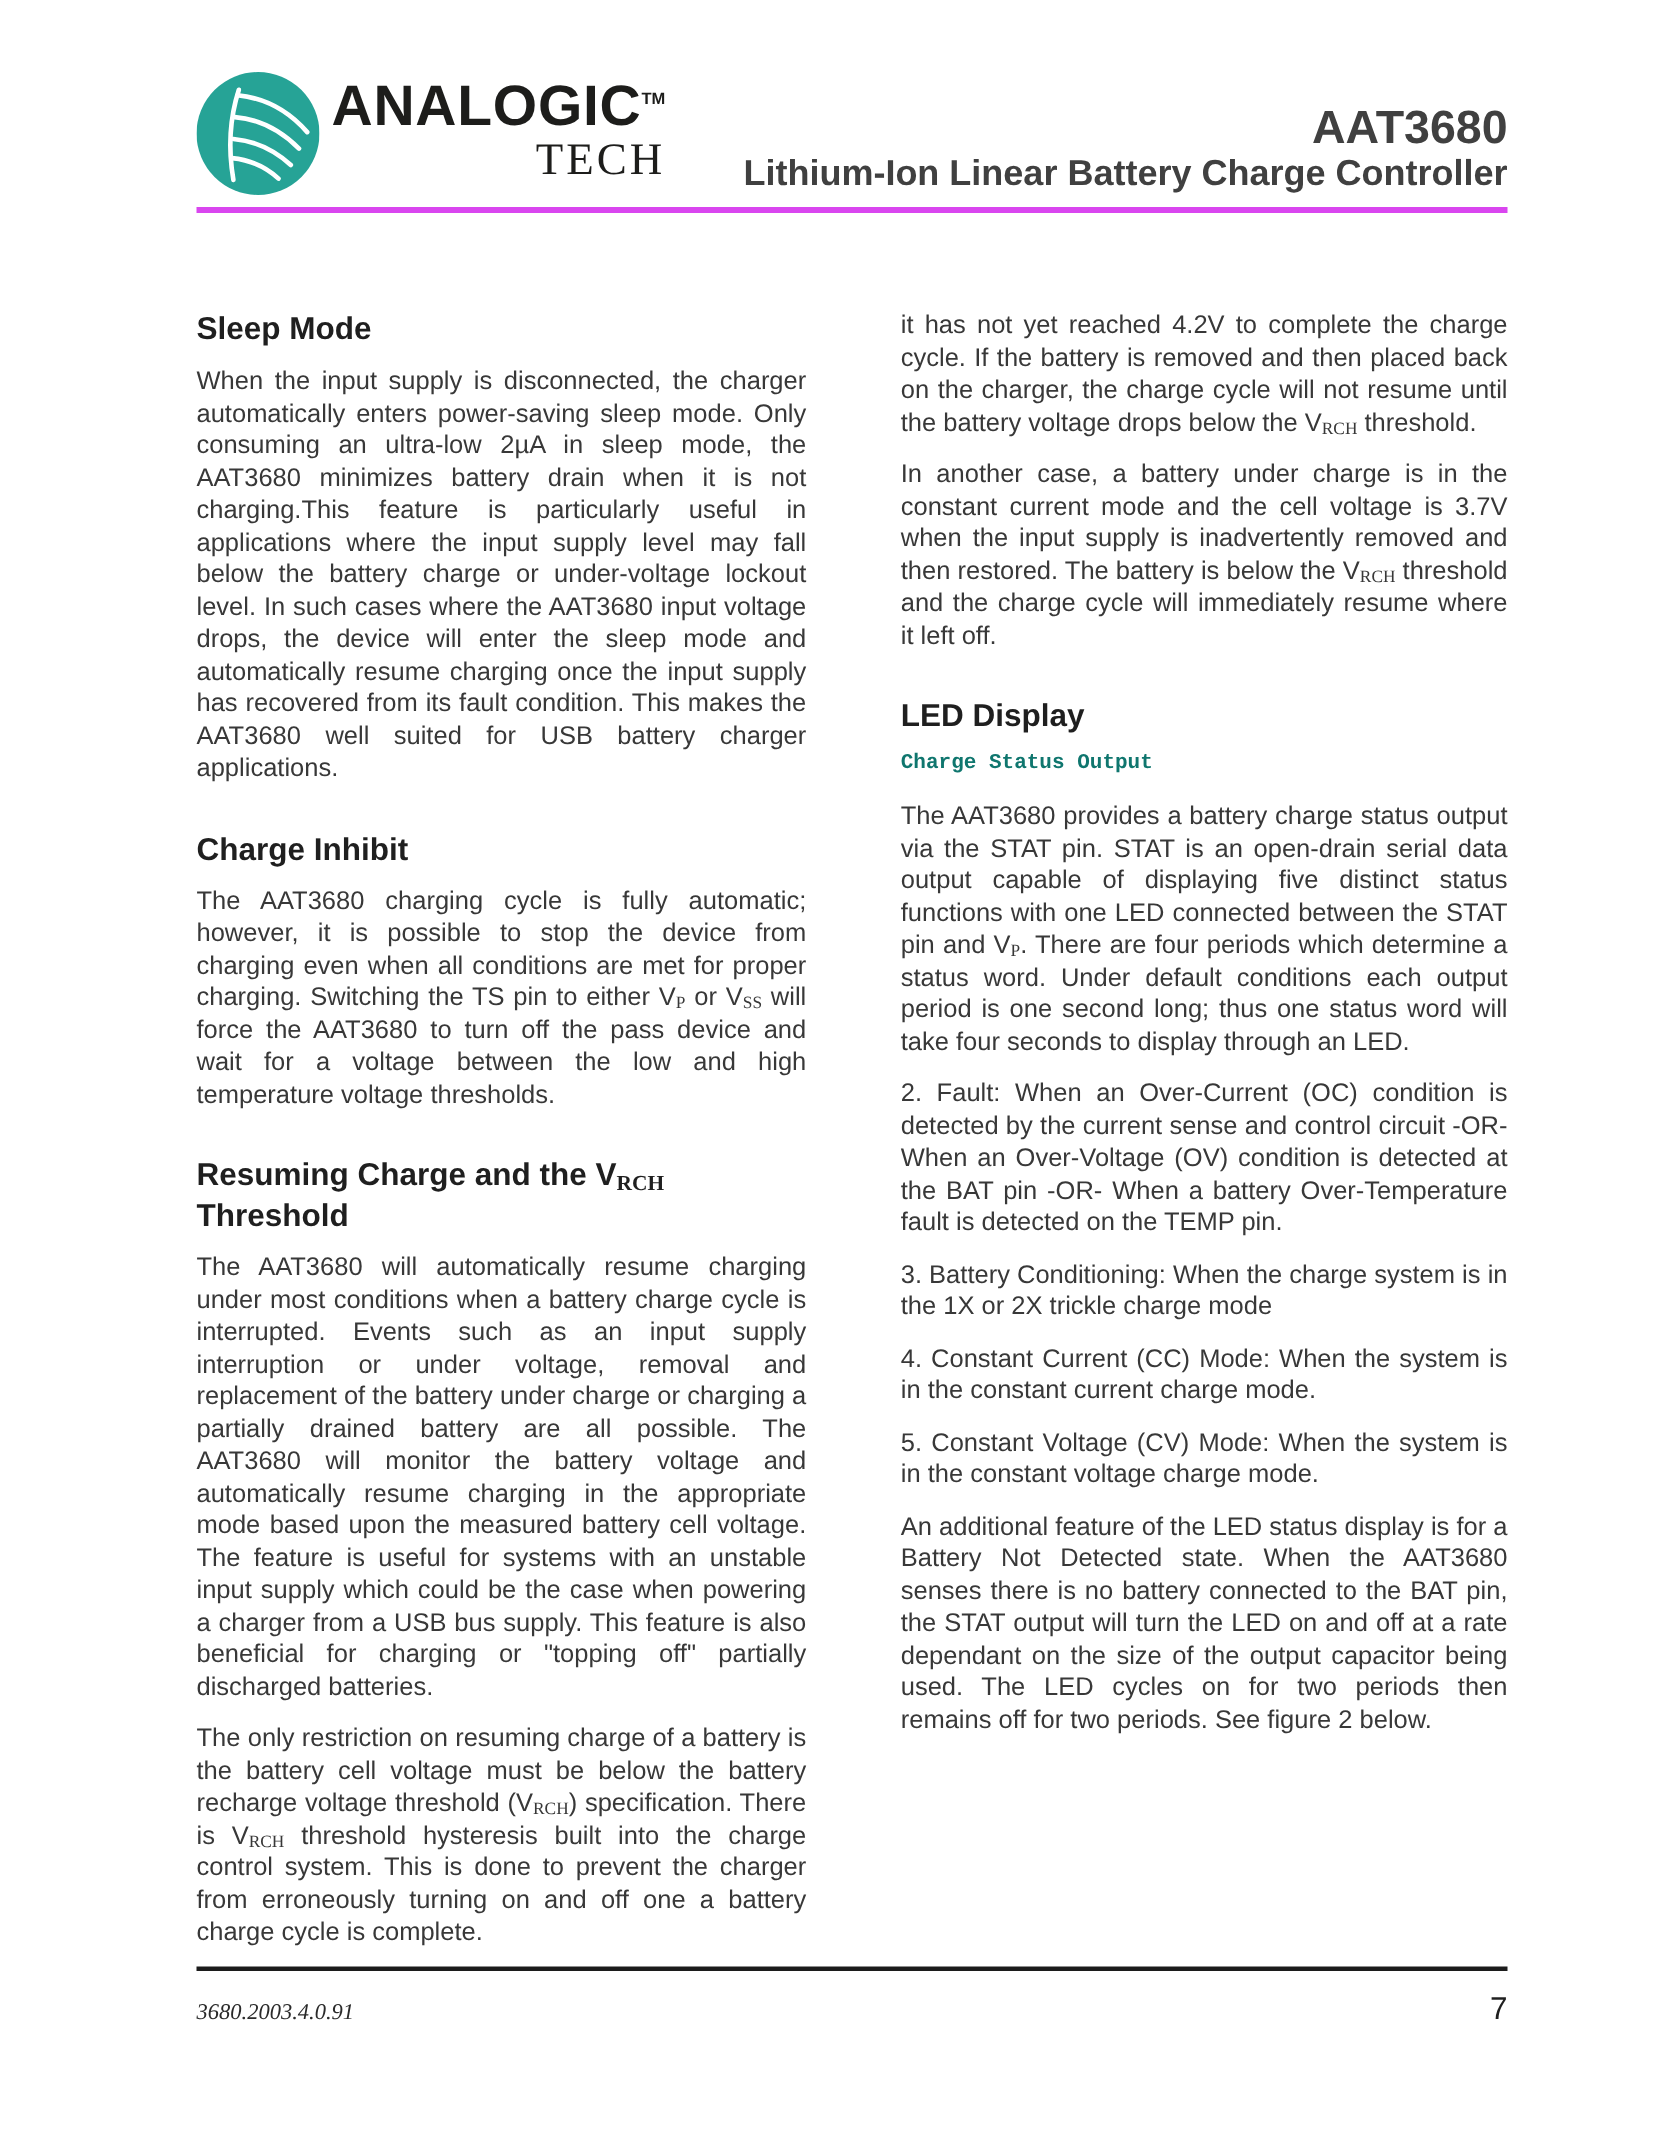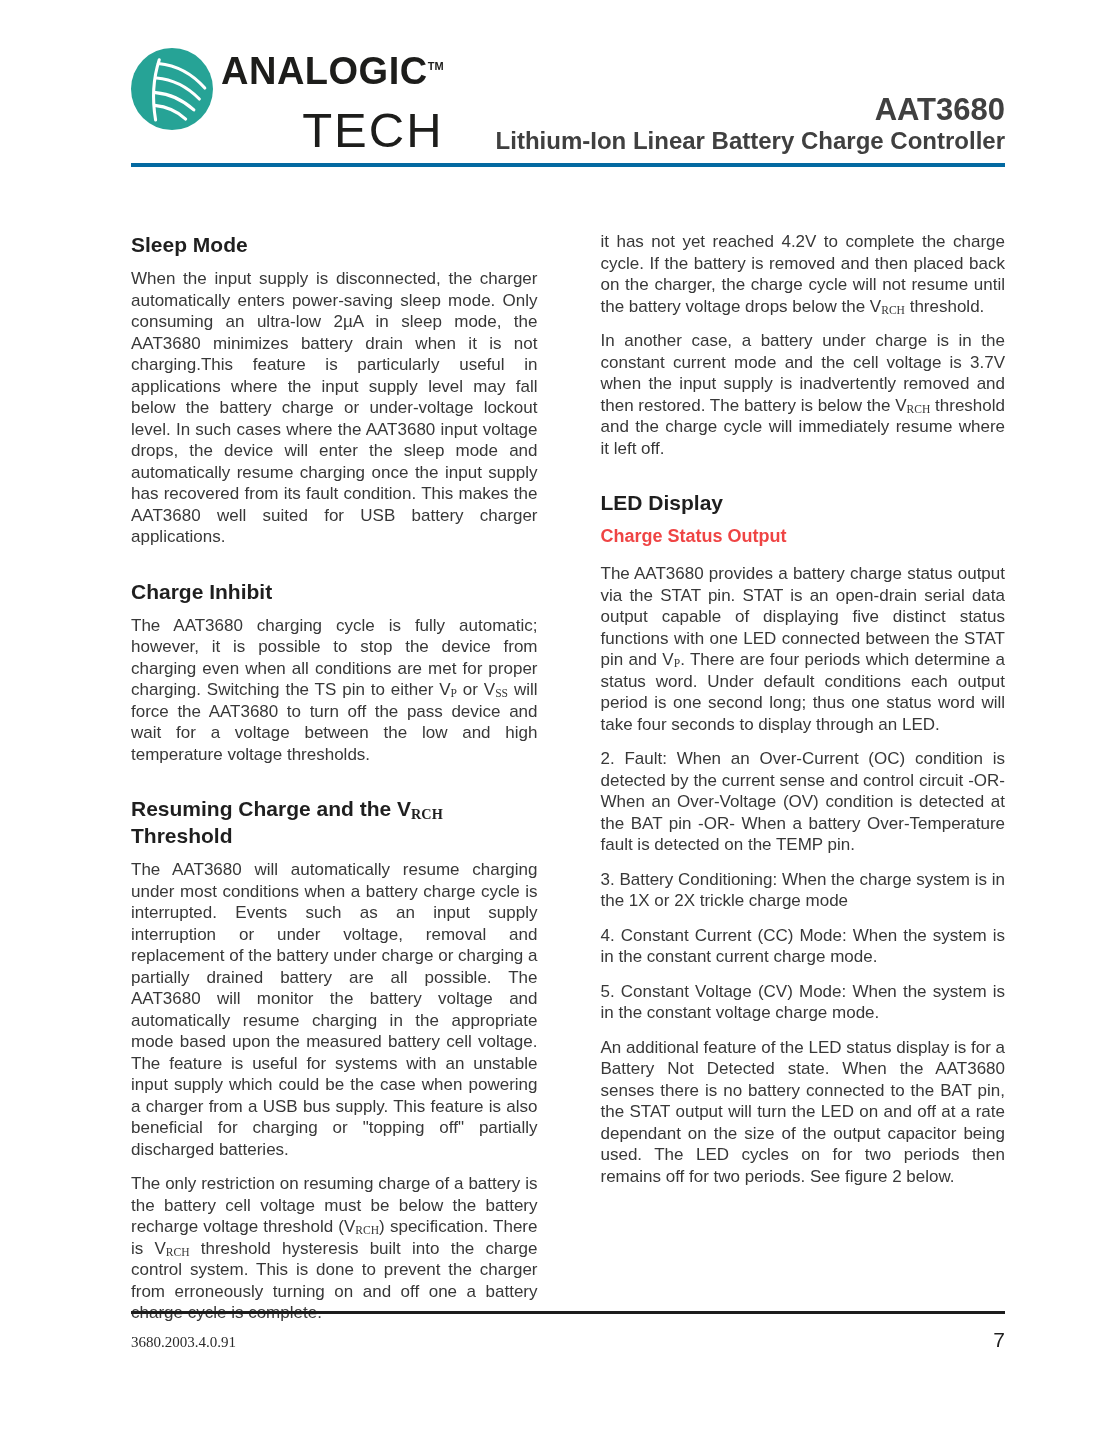--- a/index.html
+++ b/index.html
@@ -20,21 +20,21 @@
     left: 131px;
     right: 100px;
     top: 0;
   }
   
   .header {
     display: flex;
     justify-content: space-between;
     align-items: flex-end;
     padding-top: 48px;
-    border-bottom: 4px solid #0369a1;
+    border-bottom: 4px solid #d946ef;
     padding-bottom: 8px;
   }
   .brand {
     display: flex;
     align-items: flex-start;
     gap: 8px;
   }
   .leaf-logo {
     width: 82px;
     height: 82px;
@@ -51,25 +51,26 @@
     letter-spacing: 0.5px;
     white-space: nowrap;
   }
   .wordmark .tm {
     font-size: 11px;
     font-weight: bold;
     vertical-align: super;
     letter-spacing: 0;
   }
   .wordmark .bottom {
-    font-size: 49px;
+    font-size: 30px;
     font-weight: 400;
     letter-spacing: 2px;
     text-align: right;
-    margin-top: 16px;
+    margin-top: 2px;
+    font-family: Liberation Serif, serif;
   }
   .titles {
     text-align: right;
     color: #404040;
     line-height: 1.15;
   }
   .part-number {
     font-size: 31px;
     font-weight: bold;
   }
@@ -100,24 +101,25 @@
     font-size: 21px;
     line-height: 27px;
     font-weight: bold;
     color: #1f1f1f;
     margin: 30px 0 10px 0;
   }
   h2.sec.first {
     margin-top: 0;
   }
   h3.subsec {
-    font-size: 18px;
-    font-weight: bold;
-    color: #ef4444;
+    font-size: 14px;
+    font-weight: bold;
+    color: #0f766e;
     margin: 2px 0 16px 0;
+    font-family: Liberation Mono, monospace;
   }
   .gap-before-led {
     margin-top: 44px;
   }
   sub {
     font-size: 68%;
     line-height: 0;
     vertical-align: baseline;
     position: relative;
     bottom: -0.2em;
@@ -134,20 +136,21 @@
     border-top: 3px solid #1c1c1c;
     margin-bottom: 14px;
   }
   .footer-row {
     display: flex;
     justify-content: space-between;
     align-items: baseline;
   }
   .doc-code {
     font-family: "Liberation Serif", serif;
+    font-style: italic;
     font-size: 15px;
     color: #2a2a2a;
   }
   .page-number {
     font-size: 21px;
     color: #1f1f1f;
   }
 </style>
 </head>
 <body>

